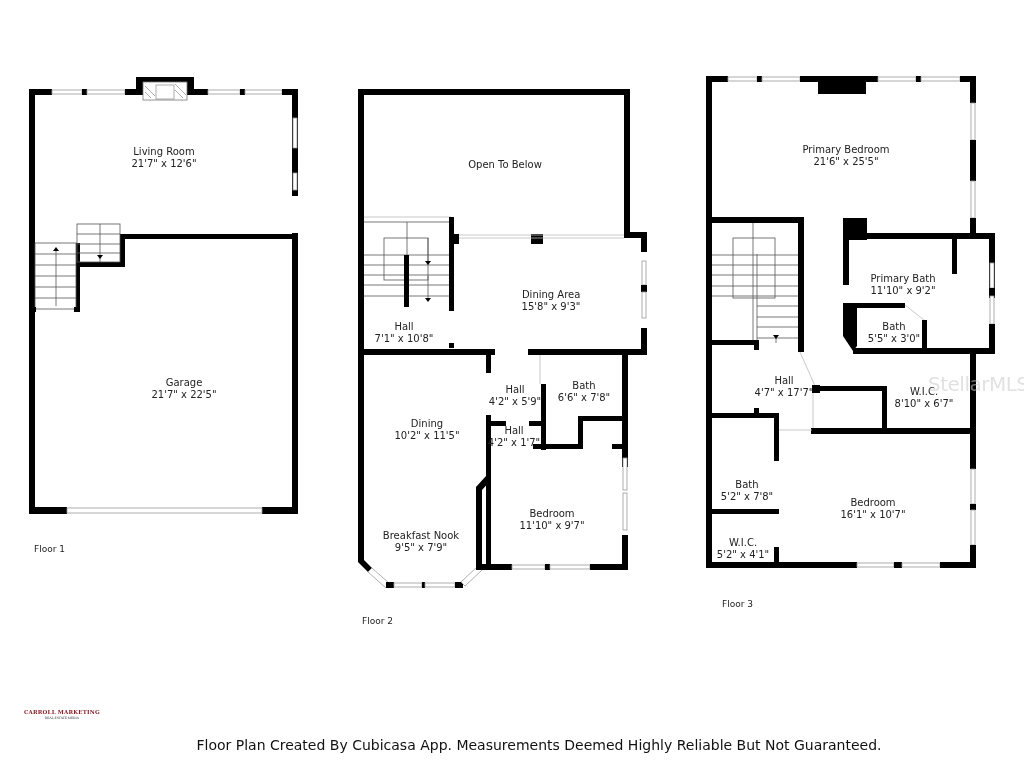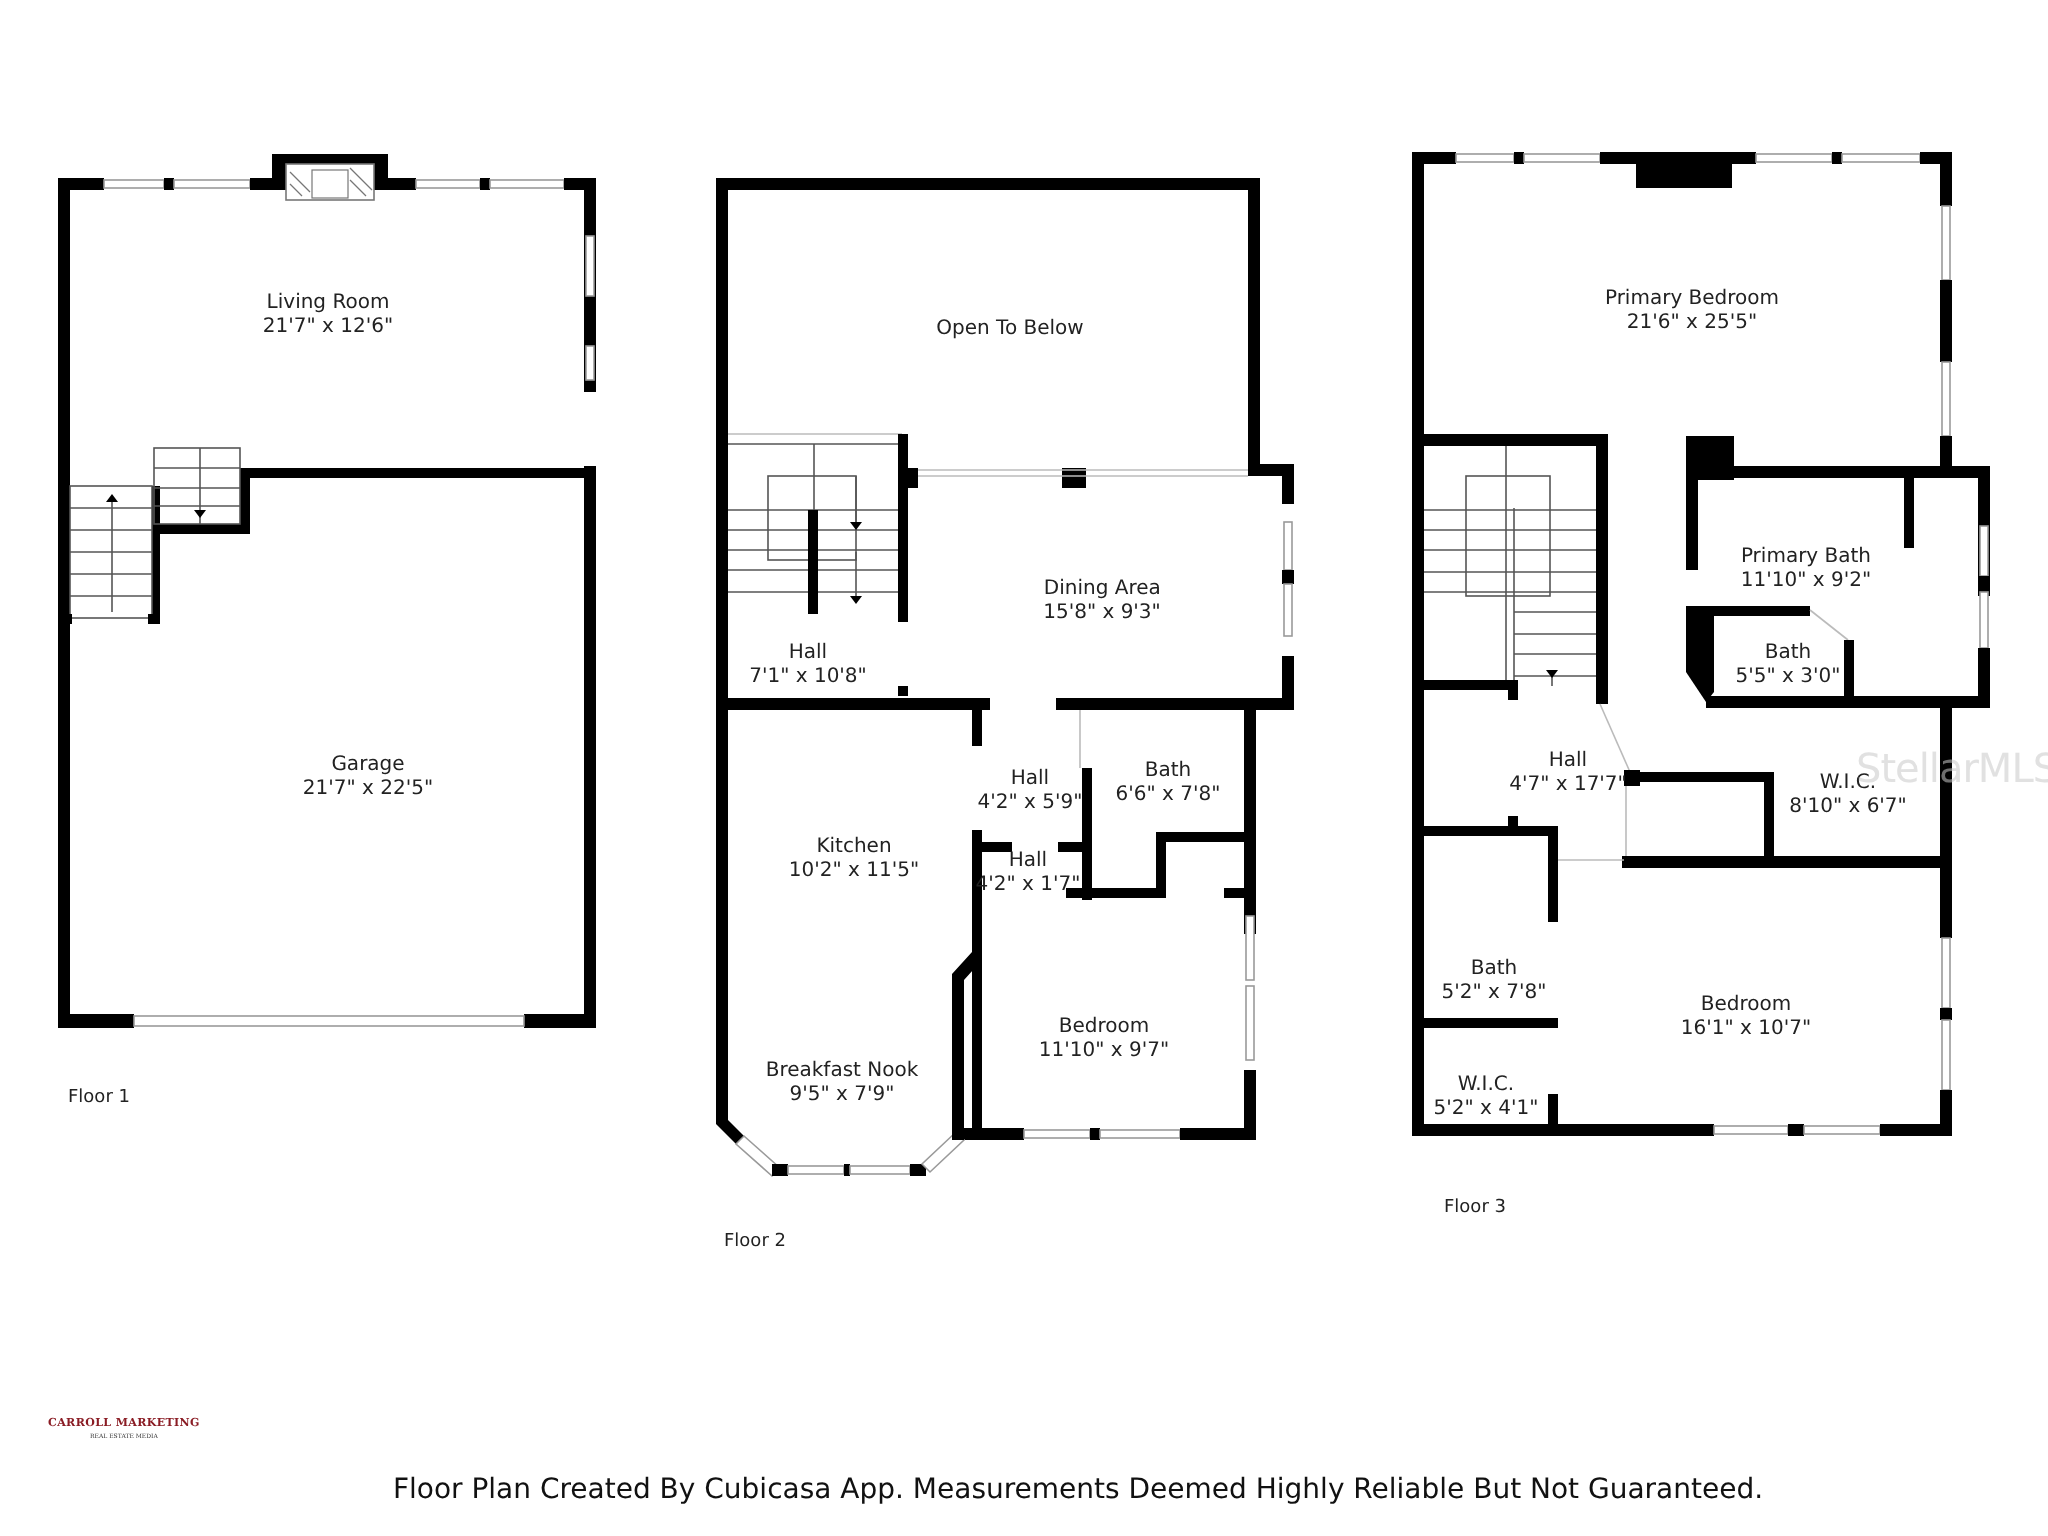--- a/index.html
+++ b/index.html
@@ -247,21 +247,21 @@
 </div>
 <div class="lbl" style="left:551px;top:289px;text-align:right;">
   <div>Dining Area</div>
   <div>15'8" x 9'3"</div>
 </div>
 <div class="lbl" style="left:404px;top:321px;">
   <div>Hall</div>
   <div>7'1" x 10'8"</div>
 </div>
 <div class="lbl" style="left:427px;top:418px;">
-  <div>Kitchen</div>
+  <div>Dining</div>
   <div>10'2" x 11'5"</div>
 </div>
 <div class="lbl" style="left:515px;top:384px;">
   <div>Hall</div>
   <div>4'2" x 5'9"</div>
 </div>
 <div class="lbl" style="left:514px;top:425px;">
   <div>Hall</div>
   <div>4'2" x 1'7"</div>
 </div>

